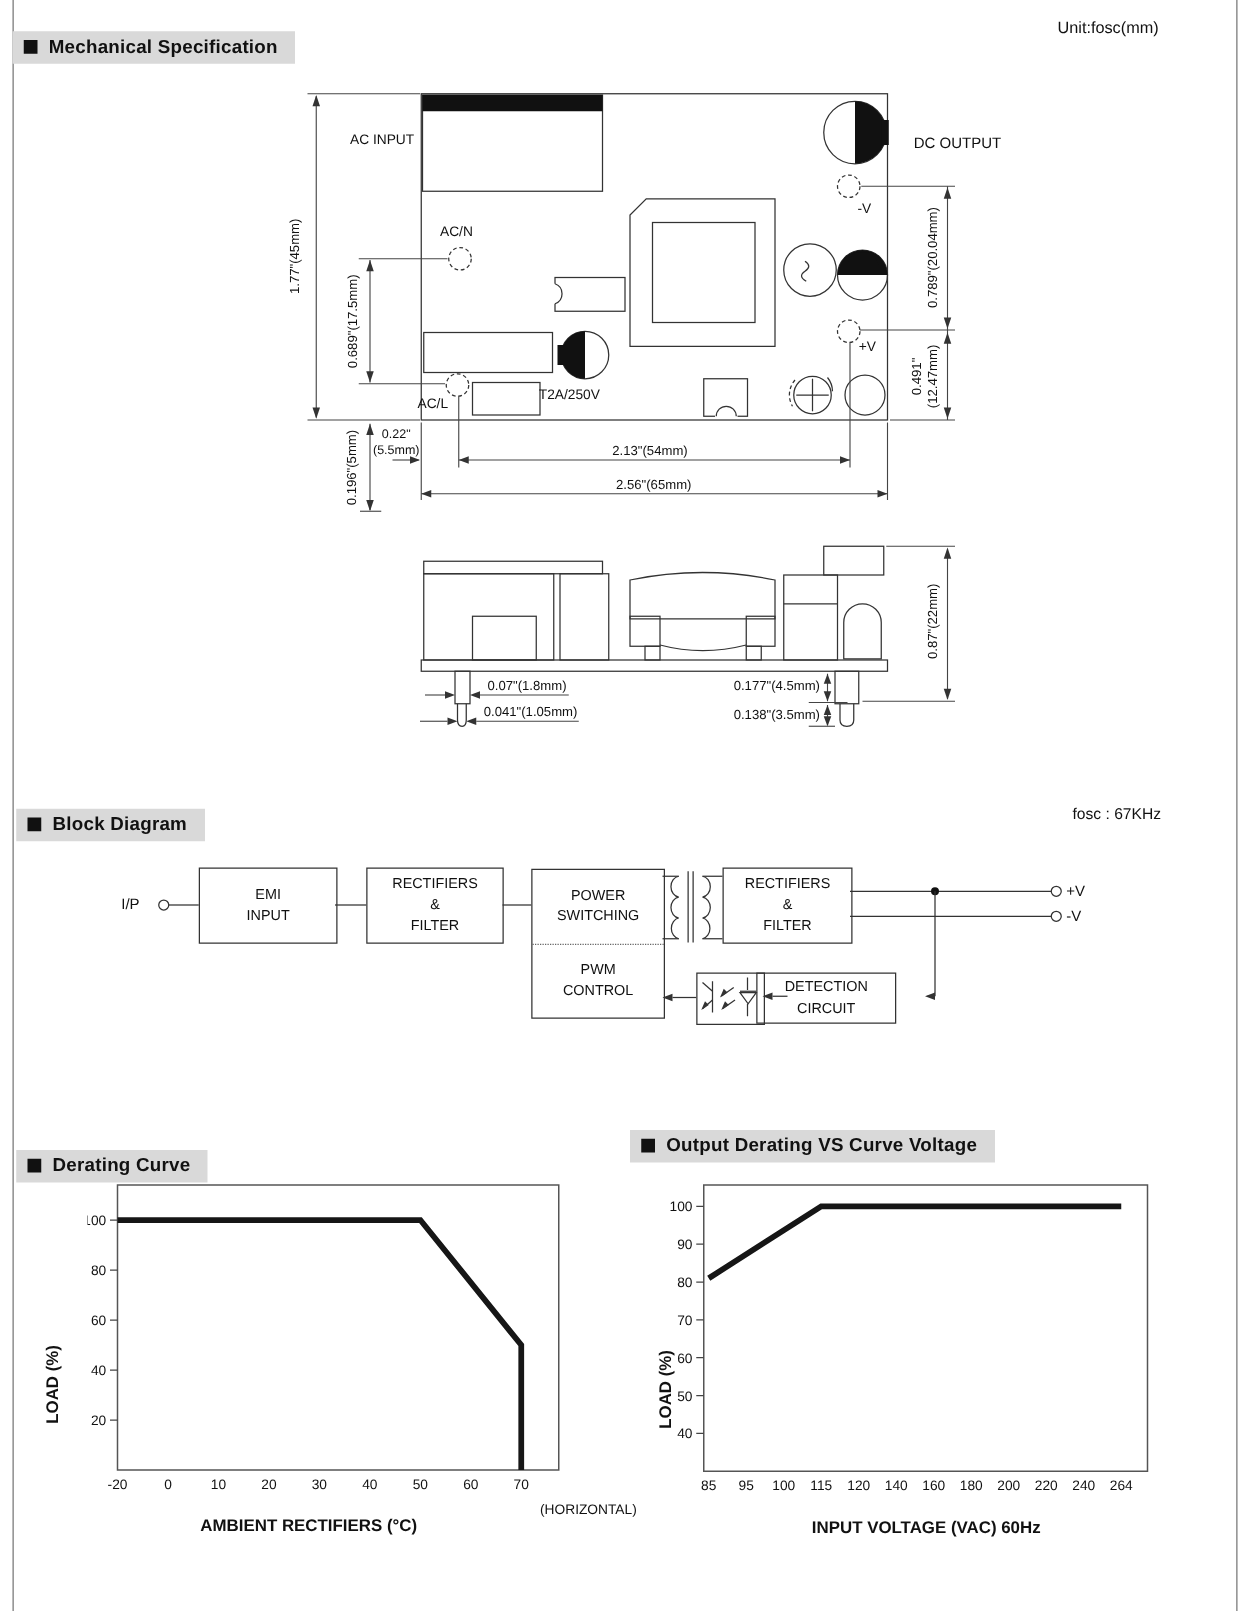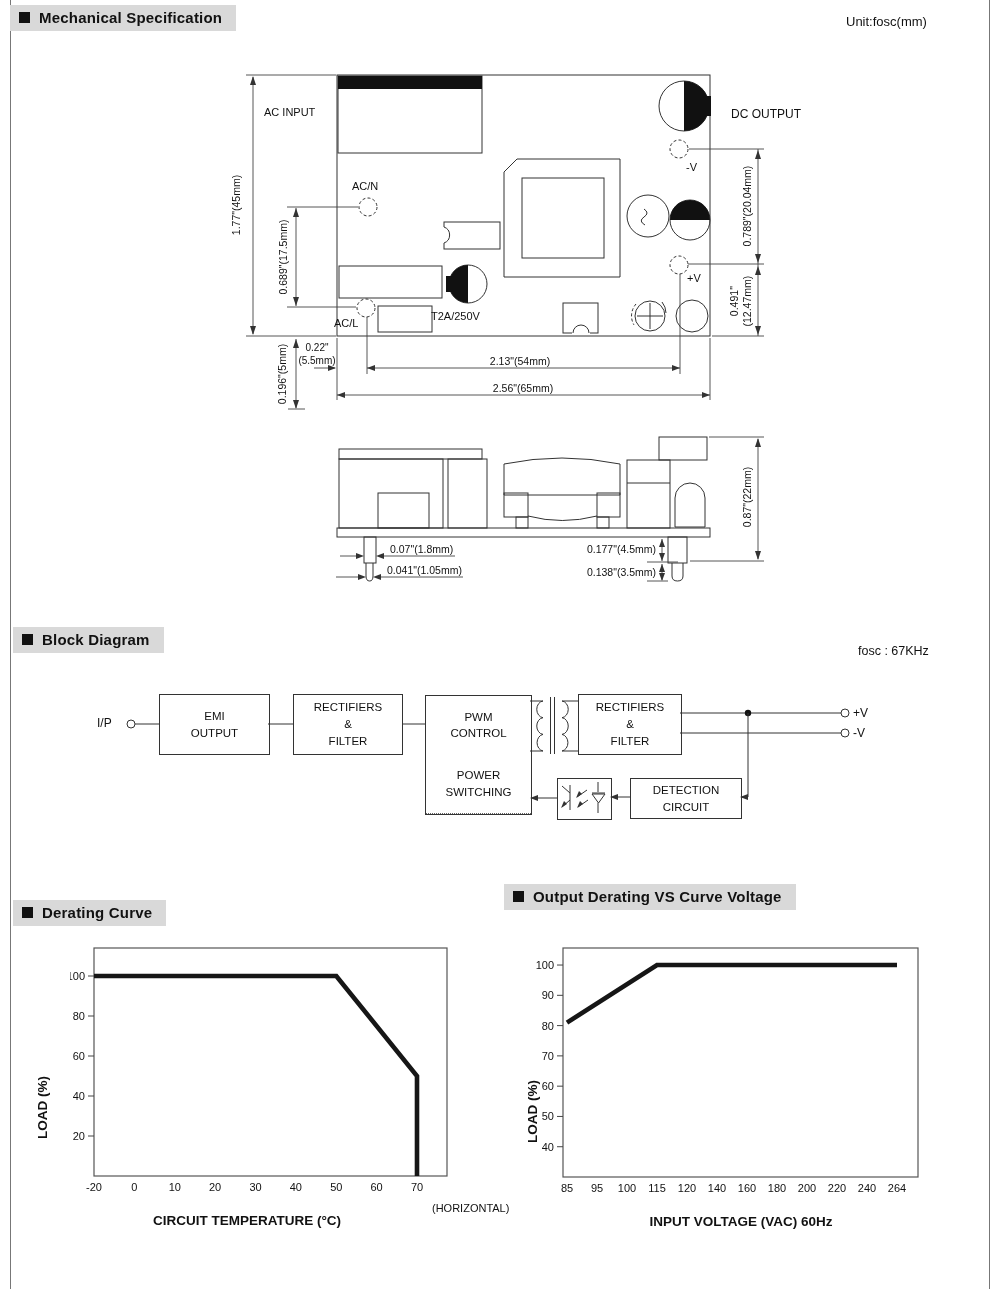--- a/index.html
+++ b/index.html
@@ -1,18 +1,18 @@
 <!DOCTYPE html>
 <html><head>
 <meta charset="utf-8">
 <style>
   html,body{margin:0;padding:0;background:#fff;}
   body{width:1000px;height:1289px;position:relative;font-family:"Liberation Sans",sans-serif;color:#111;overflow:hidden;}
   .pgline{position:absolute;top:0;width:1px;height:1289px;background:#777;}
-  .sec{position:absolute;background:#d9d9d9;display:flex;align-items:center;padding:4px 14px 5px 9px;font-weight:bold;font-size:15px;letter-spacing:0.2px;}
+  .sec{position:absolute;background:#d9d9d9;display:flex;align-items:center;padding:4px 14px 5px 9px;font-weight:bold;font-size:15px;letter-spacing:0.2px;margin-top:20px;}
   .sec .sq{width:11px;height:11px;background:#111;margin-right:9px;flex:0 0 auto;}
   .lbl{position:absolute;white-space:nowrap;font-size:11px;line-height:1.15;}
   .dim{font-size:10.5px;}
   .sm{font-size:10px;}
   .two{white-space:pre-line;text-align:center;line-height:1.25;}
   .vdim{text-align:center;transform:rotate(-90deg);transform-origin:center center;}
   .rt{text-align:right;}
   .bbox{position:absolute;border:1.2px solid #333;display:flex;align-items:center;justify-content:center;text-align:center;font-size:11.5px;line-height:1.45;white-space:pre-line;background:transparent;}
   .axis-label{position:absolute;font-weight:bold;font-size:13.5px;text-align:center;white-space:nowrap;}
   svg{position:absolute;}
@@ -237,21 +237,21 @@
     <polygon class="arr" points="576,798 582,794 579,791"></polygon>
     <line class="ln" x1="588" y1="800" x2="578" y2="807"></line>
     <polygon class="arr" points="577,808 583,804 580,801"></polygon>
     <line class="ln" x1="598" y1="782" x2="598" y2="792"></line>
     <line class="ln" x1="592" y1="793" x2="605" y2="793"></line>
     <path class="ln" d="M592,794 L605,794 L598.5,803 Z"></path>
     <line class="ln" x1="598" y1="803" x2="598" y2="813"></line>
   </g>
 </svg>
 
-<div class="lbl" style="left:264px;top:106px">AC INPUT</div>
+<div class="lbl" style="left:280px;top:106px">AC INPUT</div>
 <div class="lbl" style="left:352px;top:180px">AC/N</div>
 <div class="lbl" style="left:334px;top:317px">AC/L</div>
 <div class="lbl" style="left:431px;top:310px">T2A/250V</div>
 <div class="lbl" style="left:731px;top:108px;font-size:12px">DC OUTPUT</div>
 <div class="lbl" style="left:686px;top:161px">-V</div>
 <div class="lbl" style="left:687px;top:272px">+V</div>
 
 <div class="lbl dim vdim" style="left:181px;top:199px;width:110px">1.77"(45mm)</div>
 <div class="lbl dim vdim" style="left:233px;top:251px;width:100px">0.689"(17.5mm)</div>
 <div class="lbl dim vdim" style="left:692px;top:200px;width:110px">0.789"(20.04mm)</div>
@@ -264,34 +264,34 @@
 <div class="lbl dim" style="left:453px;top:382px;width:140px;text-align:center">2.56"(65mm)</div>
 
 <div class="lbl dim" style="left:390px;top:543px">0.07"(1.8mm)</div>
 <div class="lbl dim" style="left:387px;top:564px">0.041"(1.05mm)</div>
 <div class="lbl dim rt" style="left:580px;top:543px;width:76px">0.177"(4.5mm)</div>
 <div class="lbl dim rt" style="left:580px;top:566px;width:76px">0.138"(3.5mm)</div>
 <div class="lbl dim vdim" style="left:697px;top:491px;width:100px">0.87"(22mm)</div>
 
 <div class="lbl" style="left:97px;top:717px;font-size:12px">I/P</div>
 <div class="bbox" style="left:159px;top:694px;width:109px;height:59px">EMI
-OUTPUT</div>
+INPUT</div>
 <div class="bbox" style="left:293px;top:694px;width:108px;height:59px">RECTIFIERS
 &amp;
 FILTER</div>
 <div class="bbox" style="left:425px;top:695px;width:105px;height:118px;flex-direction:column;padding:0">
+  <div style="flex:1;width:100%;display:flex;align-items:center;justify-content:center;border-bottom:1px dotted #666">POWER
+SWITCHING</div>
   <div style="flex:1;width:100%;display:flex;align-items:center;justify-content:center">PWM
 CONTROL</div>
-  <div style="flex:1;width:100%;display:flex;align-items:center;justify-content:center;border-bottom:1px dotted #666">POWER
-SWITCHING</div>
 </div>
 <div class="bbox" style="left:578px;top:694px;width:102px;height:59px">RECTIFIERS
 &amp;
 FILTER</div>
-<div class="bbox" style="left:630px;top:778px;width:110px;height:39px">DETECTION
+<div class="bbox" style="left:605px;top:778px;width:110px;height:39px">DETECTION
 CIRCUIT</div>
 <div class="bbox" style="left:557px;top:778px;width:53px;height:40px"></div>
 <div class="lbl" style="left:853px;top:707px;font-size:12px">+V</div>
 <div class="lbl" style="left:853px;top:727px;font-size:12px">-V</div>
 
 <svg id="chart1" style="left:70px;top:940px" width="450" height="262" viewBox="0 0 450 262">
     <rect x="24" y="8" width="353" height="228" fill="none" stroke="#555" stroke-width="1.2"></rect>
     <text x="24" y="251" text-anchor="middle" font-size="11" font-family="&quot;Liberation Sans&quot;, sans-serif" fill="#111">-20</text>
     <text x="64.375" y="251" text-anchor="middle" font-size="11" font-family="&quot;Liberation Sans&quot;, sans-serif" fill="#111">0</text>
     <text x="104.75" y="251" text-anchor="middle" font-size="11" font-family="&quot;Liberation Sans&quot;, sans-serif" fill="#111">10</text>
@@ -338,16 +338,16 @@
     <line x1="27" y1="85.6" x2="33" y2="85.6" stroke="#444" stroke-width="1"></line>
     <text x="24" y="89.6" text-anchor="end" font-size="11" font-family="&quot;Liberation Sans&quot;, sans-serif" fill="#111">80</text>
     <line x1="27" y1="55.31999999999999" x2="33" y2="55.31999999999999" stroke="#444" stroke-width="1"></line>
     <text x="24" y="59.31999999999999" text-anchor="end" font-size="11" font-family="&quot;Liberation Sans&quot;, sans-serif" fill="#111">90</text>
     <line x1="27" y1="25.039999999999992" x2="33" y2="25.039999999999992" stroke="#444" stroke-width="1"></line>
     <text x="24" y="29.039999999999992" text-anchor="end" font-size="11" font-family="&quot;Liberation Sans&quot;, sans-serif" fill="#111">100</text>
     <polyline points="37.0,82.6 127.0,25.0 367.0,25.0" fill="none" stroke="#161616" stroke-width="4.6" stroke-linejoin="miter"></polyline>
   </svg>
 
 <div class="axis-label vdim" style="left:-3px;top:1100px;width:90px">LOAD (%)</div>
-<div class="axis-label" style="left:97px;top:1213px;width:300px">CIRCUIT TEMPERATURE (°C)</div>
+<div class="axis-label" style="left:97px;top:1213px;width:300px">AMBIENT RECTIFIERS (°C)</div>
 <div class="lbl" style="left:432px;top:1202px">(HORIZONTAL)</div>
 <div class="axis-label vdim" style="left:487px;top:1104px;width:90px">LOAD (%)</div>
 <div class="axis-label" style="left:591px;top:1214px;width:300px">INPUT VOLTAGE (VAC) 60Hz</div>
 
 </body></html>

